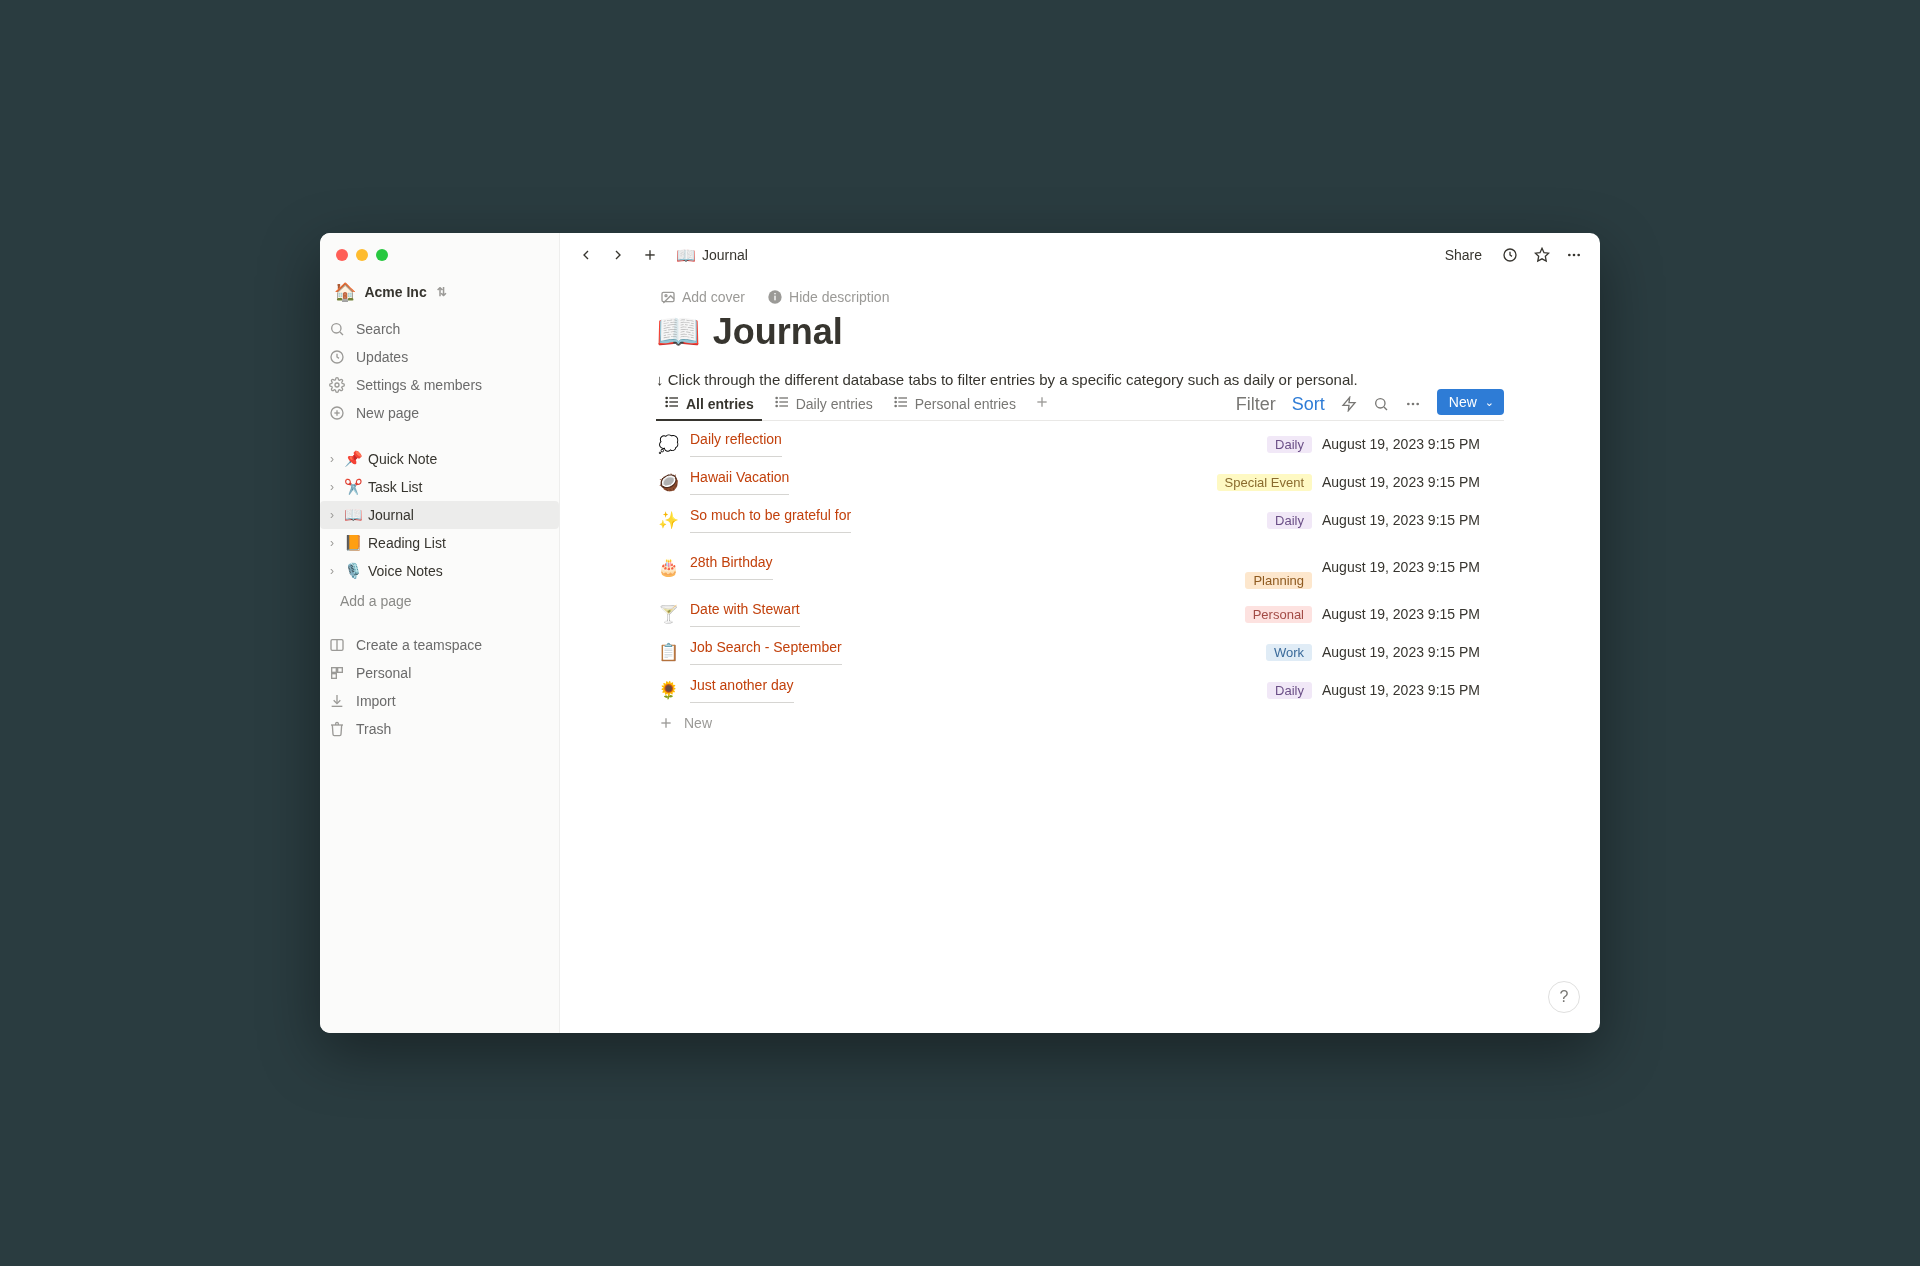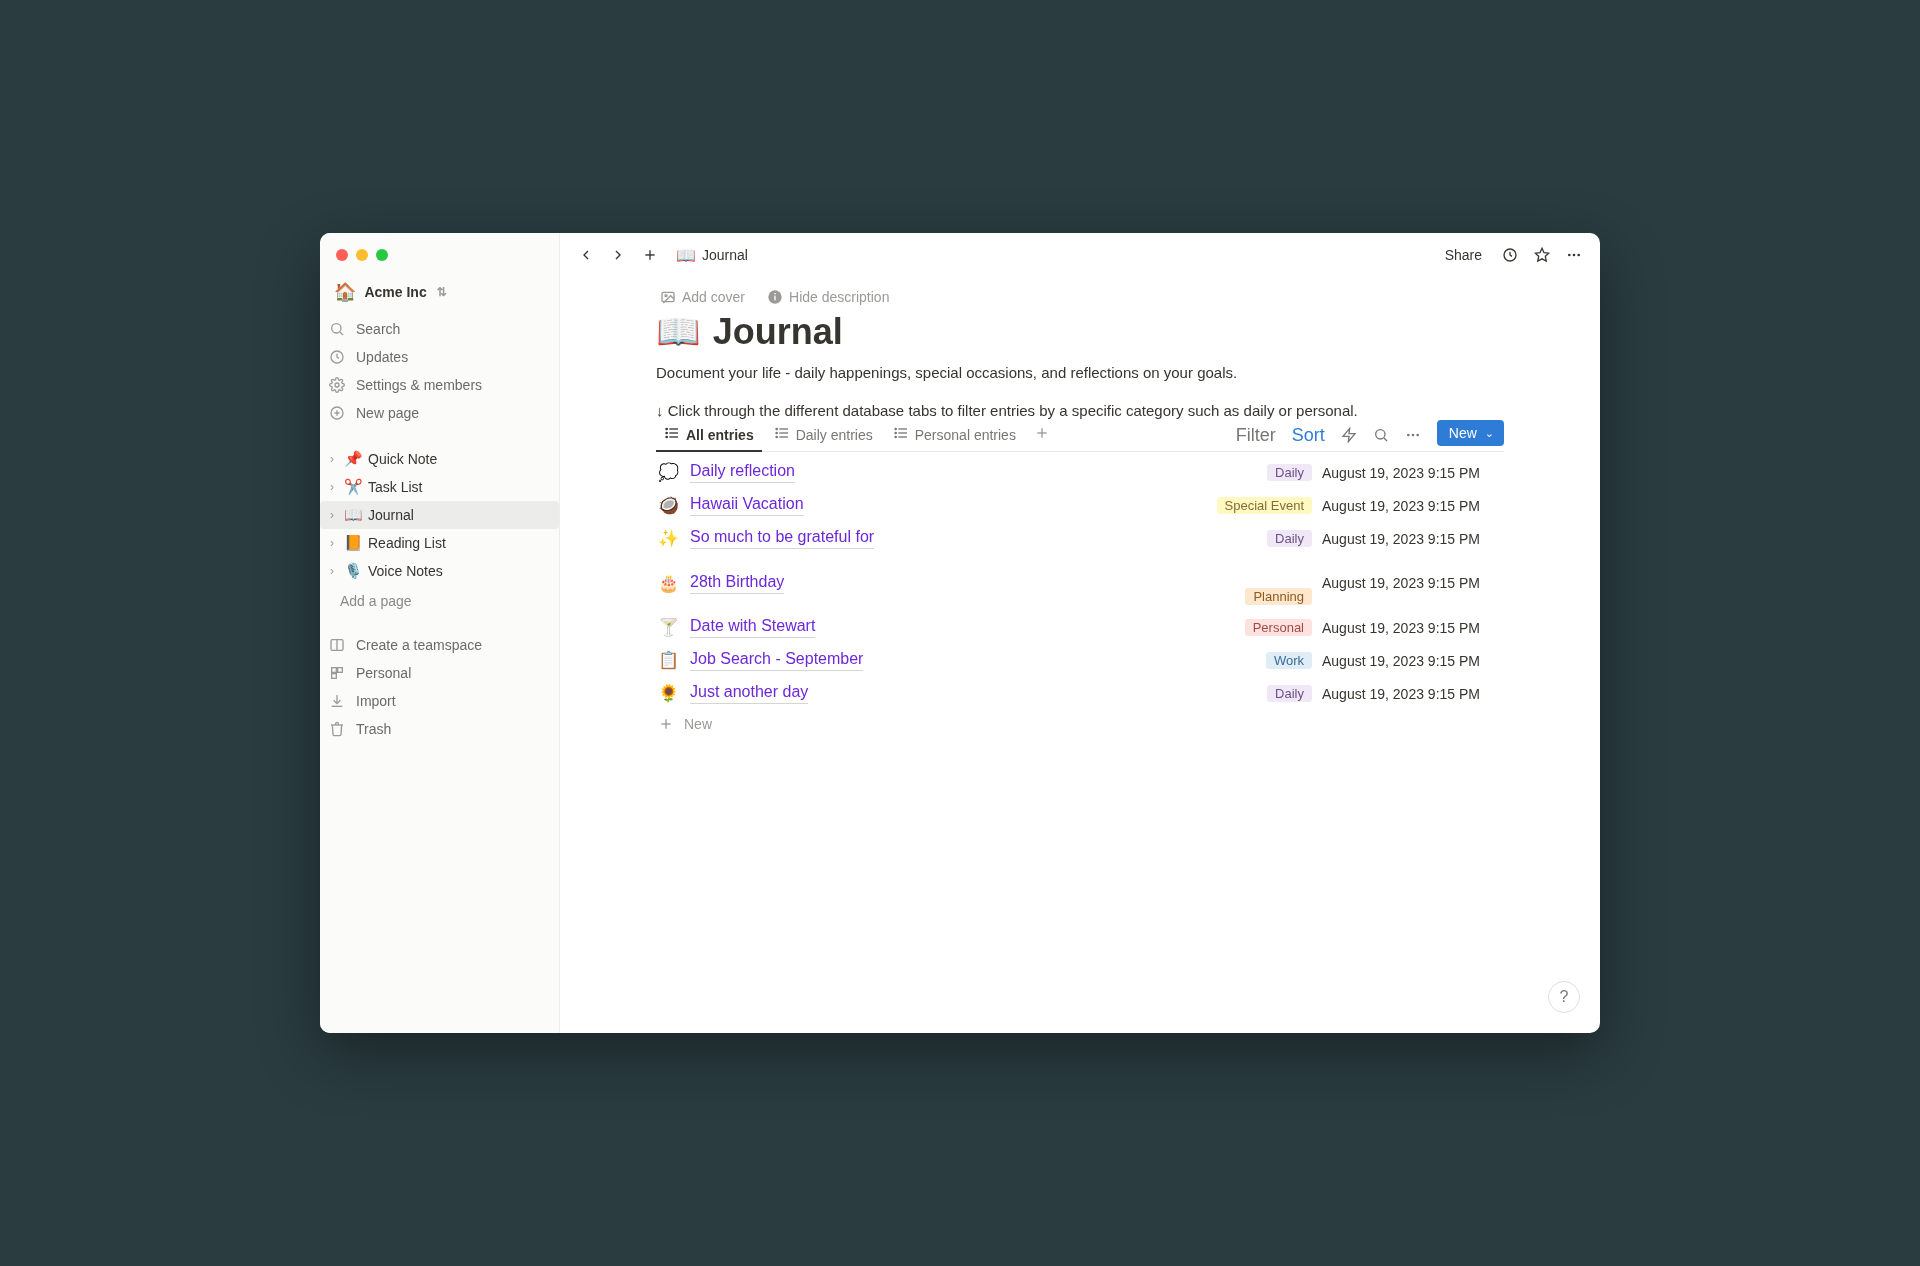--- a/index.html
+++ b/index.html
@@ -263,25 +263,25 @@
     .entry {
       display: flex;
       align-items: center;
       padding: 6px 2px;
       gap: 10px;
       cursor: pointer;
       border-radius: 4px;
     }
     .entry .e-emoji { font-size: 17px; width: 22px; text-align: center; flex-shrink: 0; }
     .entry .e-title {
-      font-size: 16px;
-      color: #6d28d9;
+      font-size: 14px;
+      color: #c2410c;
       font-weight: 500;
       border-bottom: 1px solid #d6d5d2;
-      padding-bottom: 2px;
+      padding-bottom: 9px;
     }
     .entry .e-spacer { flex: 1; }
     .entry .e-tag {
       font-size: 13px;
       padding: 1px 8px;
       border-radius: 3px;
       font-weight: 400;
     }
     .entry .e-date {
       font-size: 14px;
@@ -527,21 +527,20 @@
           <span>Hide description</span>
         </span>
       </div>
 
       <div class="page-title">
         <span class="pt-emoji">📖</span>
         <h1>Journal</h1>
       </div>
 
       <div class="description">
-        <div>Document your life - daily happenings, special occasions, and reflections on your goals.</div>
       </div>
 
       <div class="hint">↓ Click through the different database tabs to filter entries by a specific category such as daily or personal.</div>
 
       <div class="db-header">
         <div class="db-tab active">
     <span class="list-icon"><svg viewBox="0 0 24 24" fill="none" stroke="currentColor" stroke-width="2">
                 <line x1="8" y1="6" x2="21" y2="6"></line>
                 <line x1="8" y1="12" x2="21" y2="12"></line>
                 <line x1="8" y1="18" x2="21" y2="18"></line>

